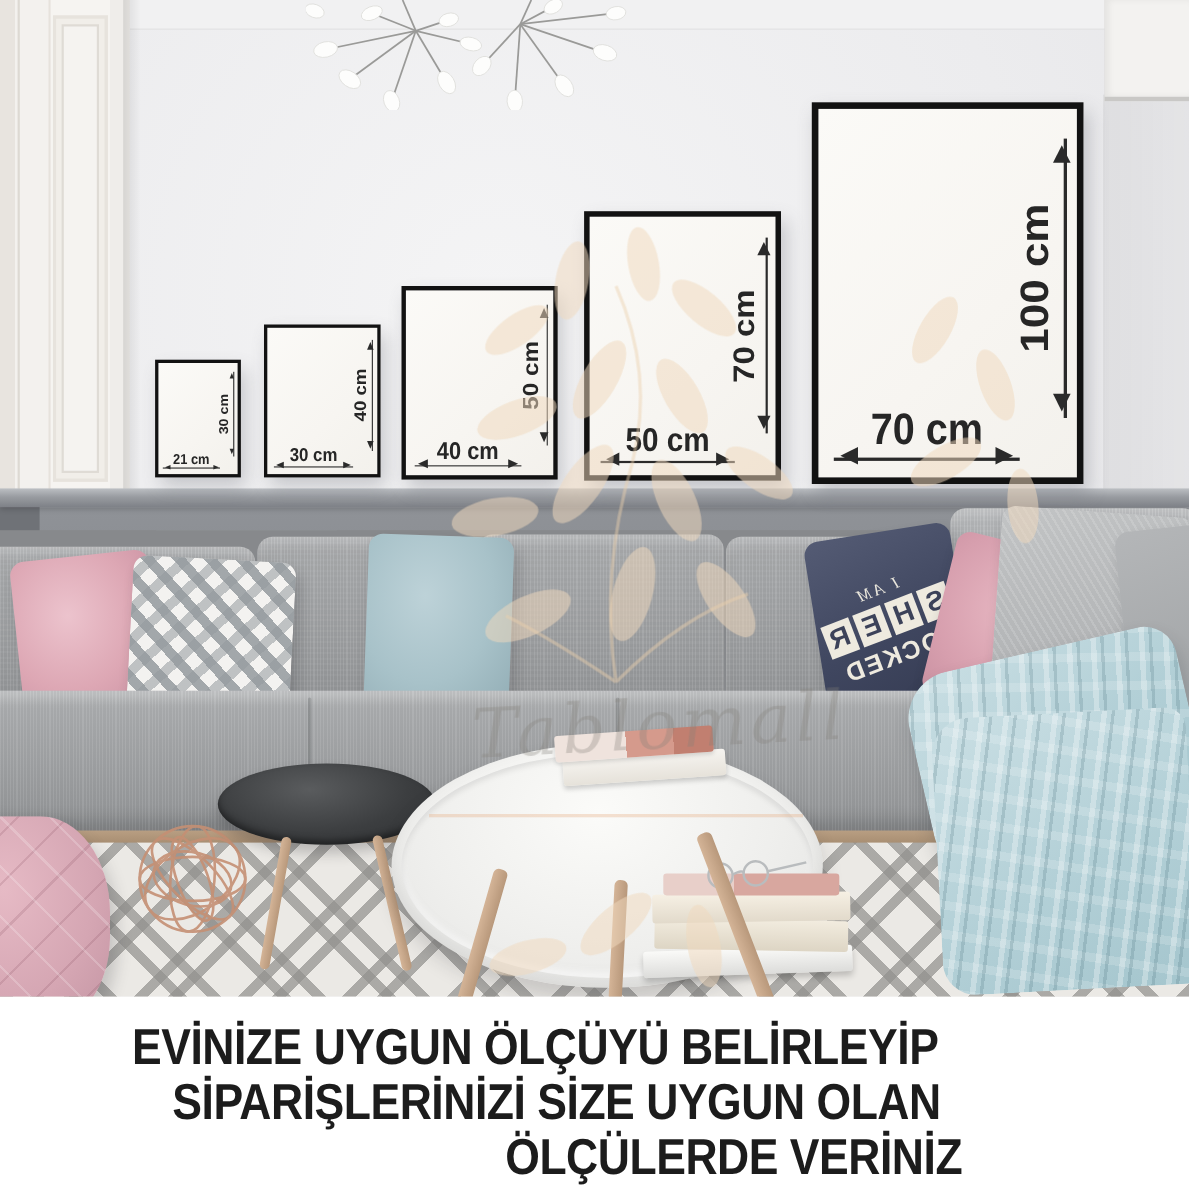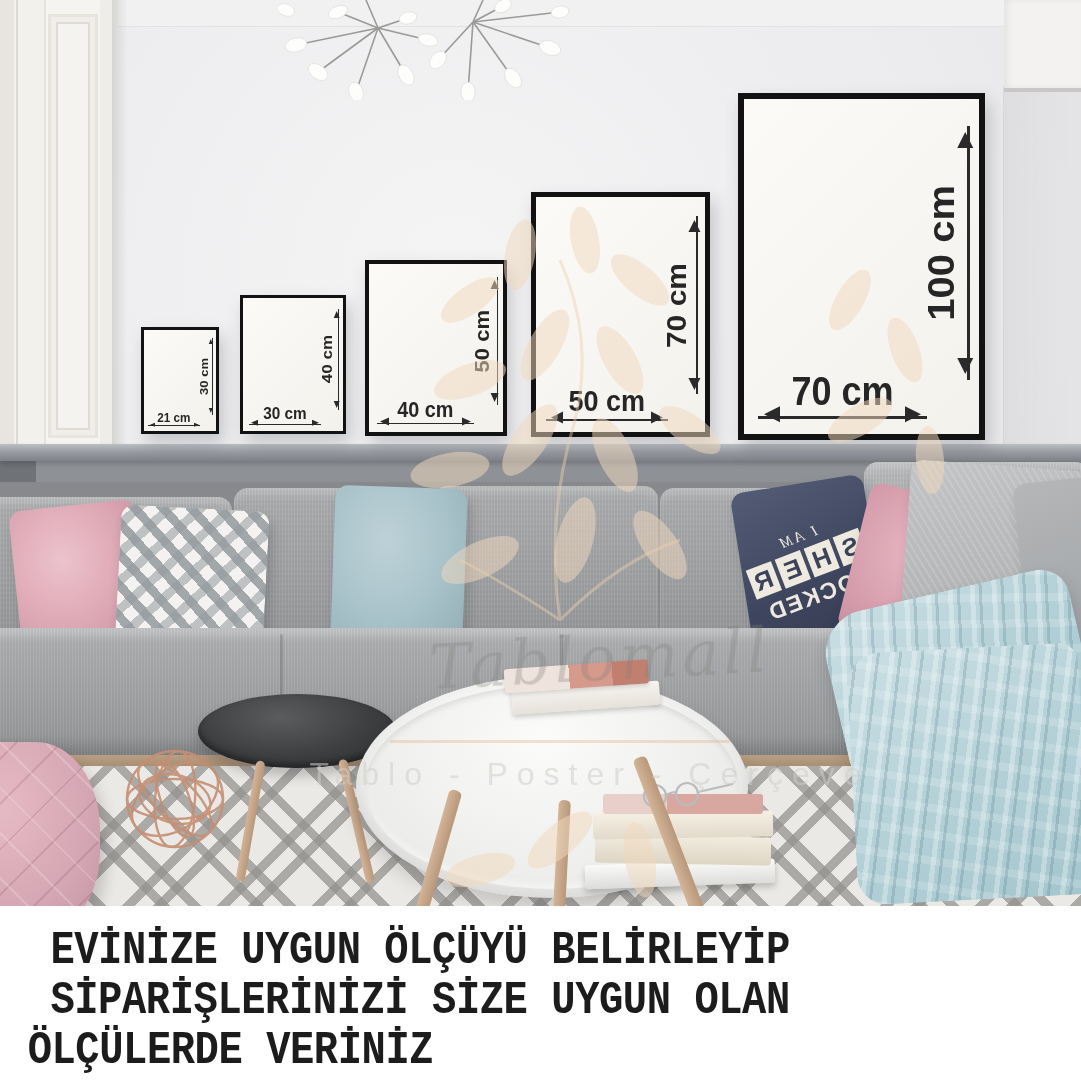--- a/index.html
+++ b/index.html
@@ -167,21 +167,21 @@
   .watermark{position:absolute;left:0;top:0;width:1081px;height:906px;z-index:30;pointer-events:none;}
   .wm-script{position:absolute;left:320px;top:622px;width:560px;text-align:center;
       font-family:"DejaVu Serif",serif;font-style:italic;font-size:62px;color:rgba(130,125,118,.30);
       transform:rotate(-3deg);letter-spacing:4px;}
   .wm-tagline{position:absolute;left:260px;top:756px;width:660px;text-align:center;
       font-size:32px;color:rgba(205,205,203,.55);letter-spacing:9px;}
   .wm-line{position:absolute;left:390px;top:740px;width:340px;height:3px;background:rgba(232,180,140,.38);}
 
   
   .caption{position:absolute;left:0;top:906px;width:903px;height:175px;background:#ffffff;
-      display:flex;flex-direction:column;align-items:flex-start;padding-top:20px;box-sizing:border-box;font-family:Liberation Mono, monospace;}
+      display:flex;flex-direction:column;align-items:flex-end;padding-top:20px;box-sizing:border-box;}
   .caption-line{font-weight:700;font-size:46px;line-height:50px;color:#1c1c1c;white-space:nowrap;
       transform:scaleX(.88);letter-spacing:-.5px;}
 </style>
 </head>
 <body>
 
 <div class="page">
   <div class="photo">
 
     <div class="ceiling"></div>
@@ -391,21 +391,20 @@
           <ellipse cx="480" cy="870" rx="36" ry="15" transform="rotate(-15 480 870)"></ellipse>
         </g>
         <g fill="none" stroke="#ecd0ae" stroke-width="3" opacity="0.45">
           <path d="M560,620 Q545,520 575,420 Q595,340 560,260"></path>
           <path d="M560,620 Q620,560 680,540"></path>
           <path d="M560,620 Q500,580 460,560"></path>
         </g>
       </svg>
       <div class="wm-script">Tablomall</div>
       <div class="wm-line"></div>
-      <div class="wm-tagline">Tablo - Poster - Çerçeve</div>
     </div>
   </div>
 
   <div class="caption">
     <div class="caption-line">EVİNİZE UYGUN ÖLÇÜYÜ BELİRLEYİP</div>
     <div class="caption-line">SİPARİŞLERİNİZİ SİZE UYGUN OLAN</div>
     <div class="caption-line">ÖLÇÜLERDE VERİNİZ</div>
   </div>
 </div>
 

